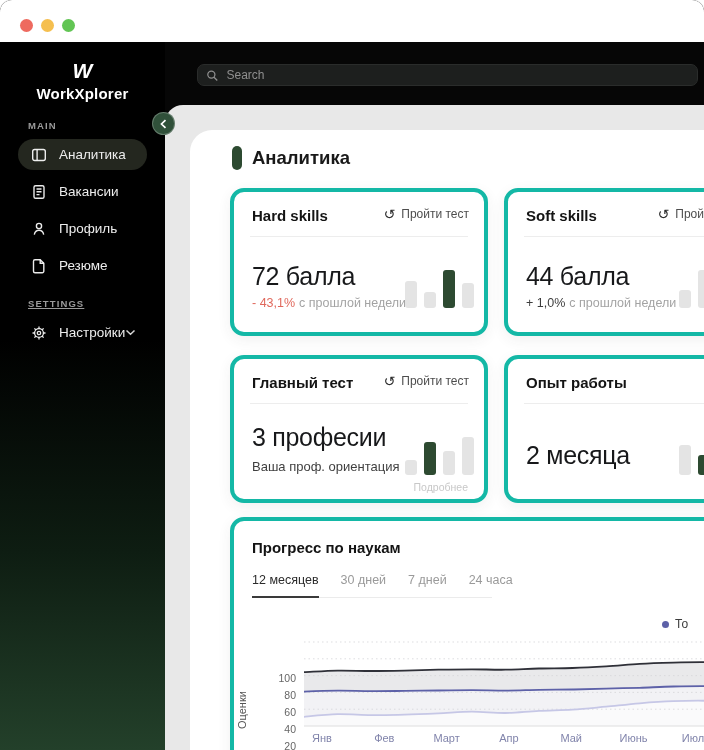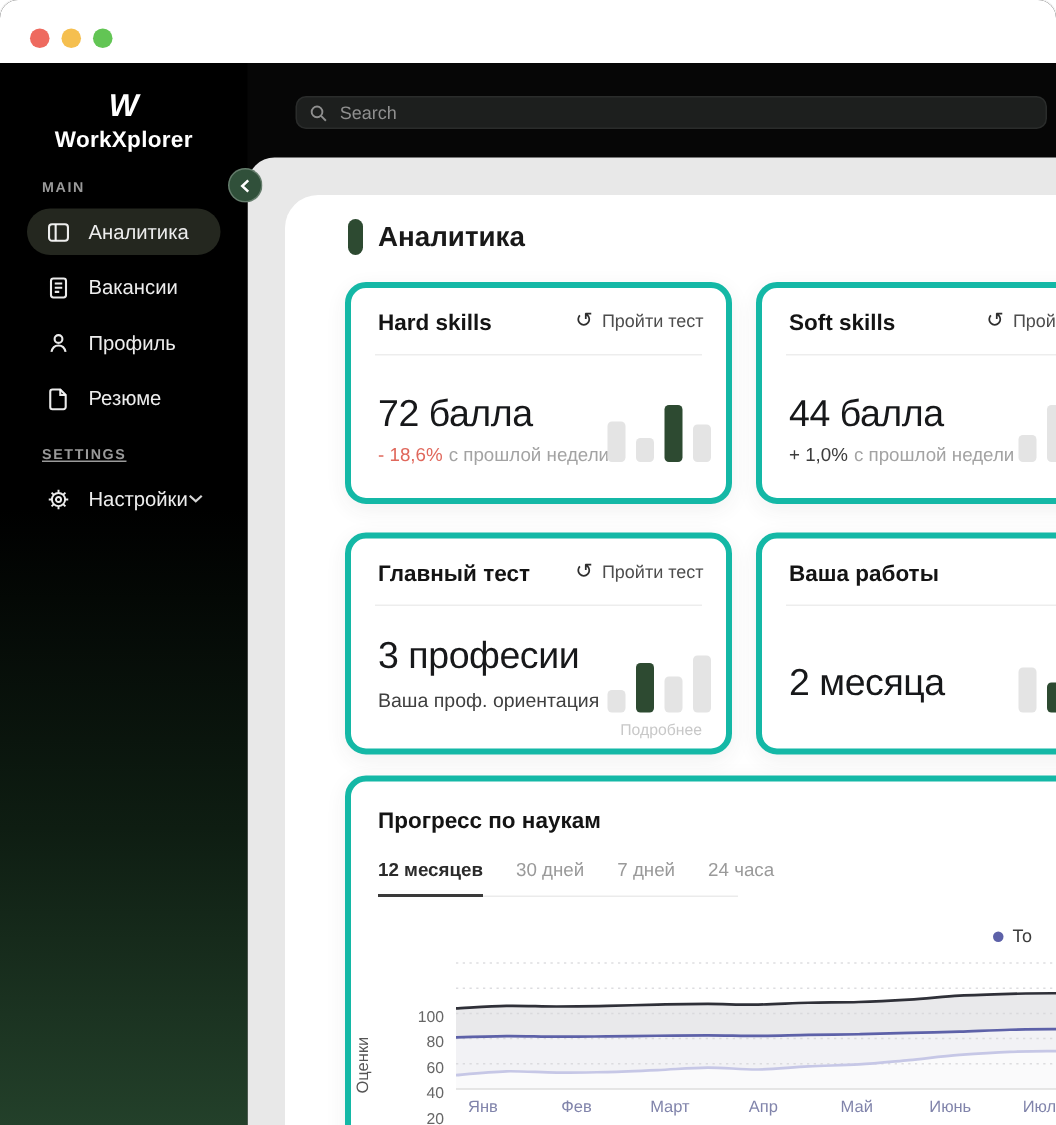--- a/index.html
+++ b/index.html
@@ -70,21 +70,21 @@
   .bars .bar.hl{background:#2d4a31;}
   .more-link{position:absolute;right:16px;bottom:6px;font-size:10.5px;color:#c8c8c8;cursor:pointer;}
 
   
   .card.progress{left:40px;top:387px;width:540px;height:340px;}
   .progress-title{position:absolute;left:18px;top:18px;font-size:15px;font-weight:700;color:#141414;}
   .tabs{position:absolute;left:18px;top:52px;display:flex;gap:22px;width:240px;
     border-bottom:1.5px solid #ebebeb;}
   .tab{font-size:12.5px;color:#9a9a9a;padding-bottom:9px;cursor:pointer;border-bottom:2.5px solid transparent;
     margin-bottom:-1.5px;white-space:nowrap;}
-  .tab.active{color:#2b2b2b;font-weight:700;border-bottom-color:#3a3a3a;}
+  .tab.active{color:#2b2b2b;font-weight:400;border-bottom-color:#3a3a3a;}
   .legend{position:absolute;left:428px;top:96px;display:flex;align-items:center;}
   .legend-dot{width:7px;height:7px;border-radius:50%;margin-right:6px;}
   .legend-label{font-size:12px;color:#3c3c3c;}
   .ylabel{position:absolute;left:2px;top:128px;height:80px;display:flex;align-items:center;
     transform:rotate(180deg);writing-mode:vertical-rl;font-size:11px;color:#555;}
   .ytick{position:absolute;width:34px;text-align:right;font-size:10.5px;color:#666;left:28px;margin-top:36px;}
   .xtick{position:absolute;top:211px;font-size:11px;color:#8184ab;transform:translateX(-50%);}
   .plot{position:absolute;left:70px;top:113px;width:470px;height:101px;}
 </style>
 </head>
@@ -191,21 +191,21 @@
 
         <div class="card hard">
           <div class="card-title">Hard skills</div>
           <div class="card-action">
             <span class="refresh-glyph">↺</span>
             <span>Пройти тест</span>
           </div>
           <div class="card-divider"></div>
           <div class="stat-value">72 балла</div>
           <div class="stat-sub">
-            <span class="delta" style="color: rgb(224, 104, 92);">- 18,6%</span><span>с прошлой недели</span>
+            <span class="delta" style="color: rgb(224, 104, 92);">- 43,1%</span><span>с прошлой недели</span>
           </div>
           <div class="bars">
               <div class="bar" style="height: 27px;"></div>
               <div class="bar" style="height: 16px;"></div>
               <div class="bar hl" style="height: 38px;"></div>
               <div class="bar" style="height: 25px;"></div>
             </div>
         </div>
 
         <div class="card soft">
@@ -237,21 +237,21 @@
           <div class="bars">
               <div class="bar" style="height: 15px;"></div>
               <div class="bar hl" style="height: 33px;"></div>
               <div class="bar" style="height: 24px;"></div>
               <div class="bar" style="height: 38px;"></div>
             </div>
           <div class="more-link">Подробнее</div>
         </div>
 
         <div class="card experience">
-          <div class="card-title">Ваша работы</div>
+          <div class="card-title">Опыт работы</div>
           <div class="card-divider"></div>
           <div class="stat-value">2 месяца</div>
           <div class="bars">
               <div class="bar" style="height: 30px;"></div>
               <div class="bar hl" style="height: 20px;"></div>
             </div>
         </div>
 
         <div class="card progress">
           <div class="progress-title">Прогресс по наукам</div>

